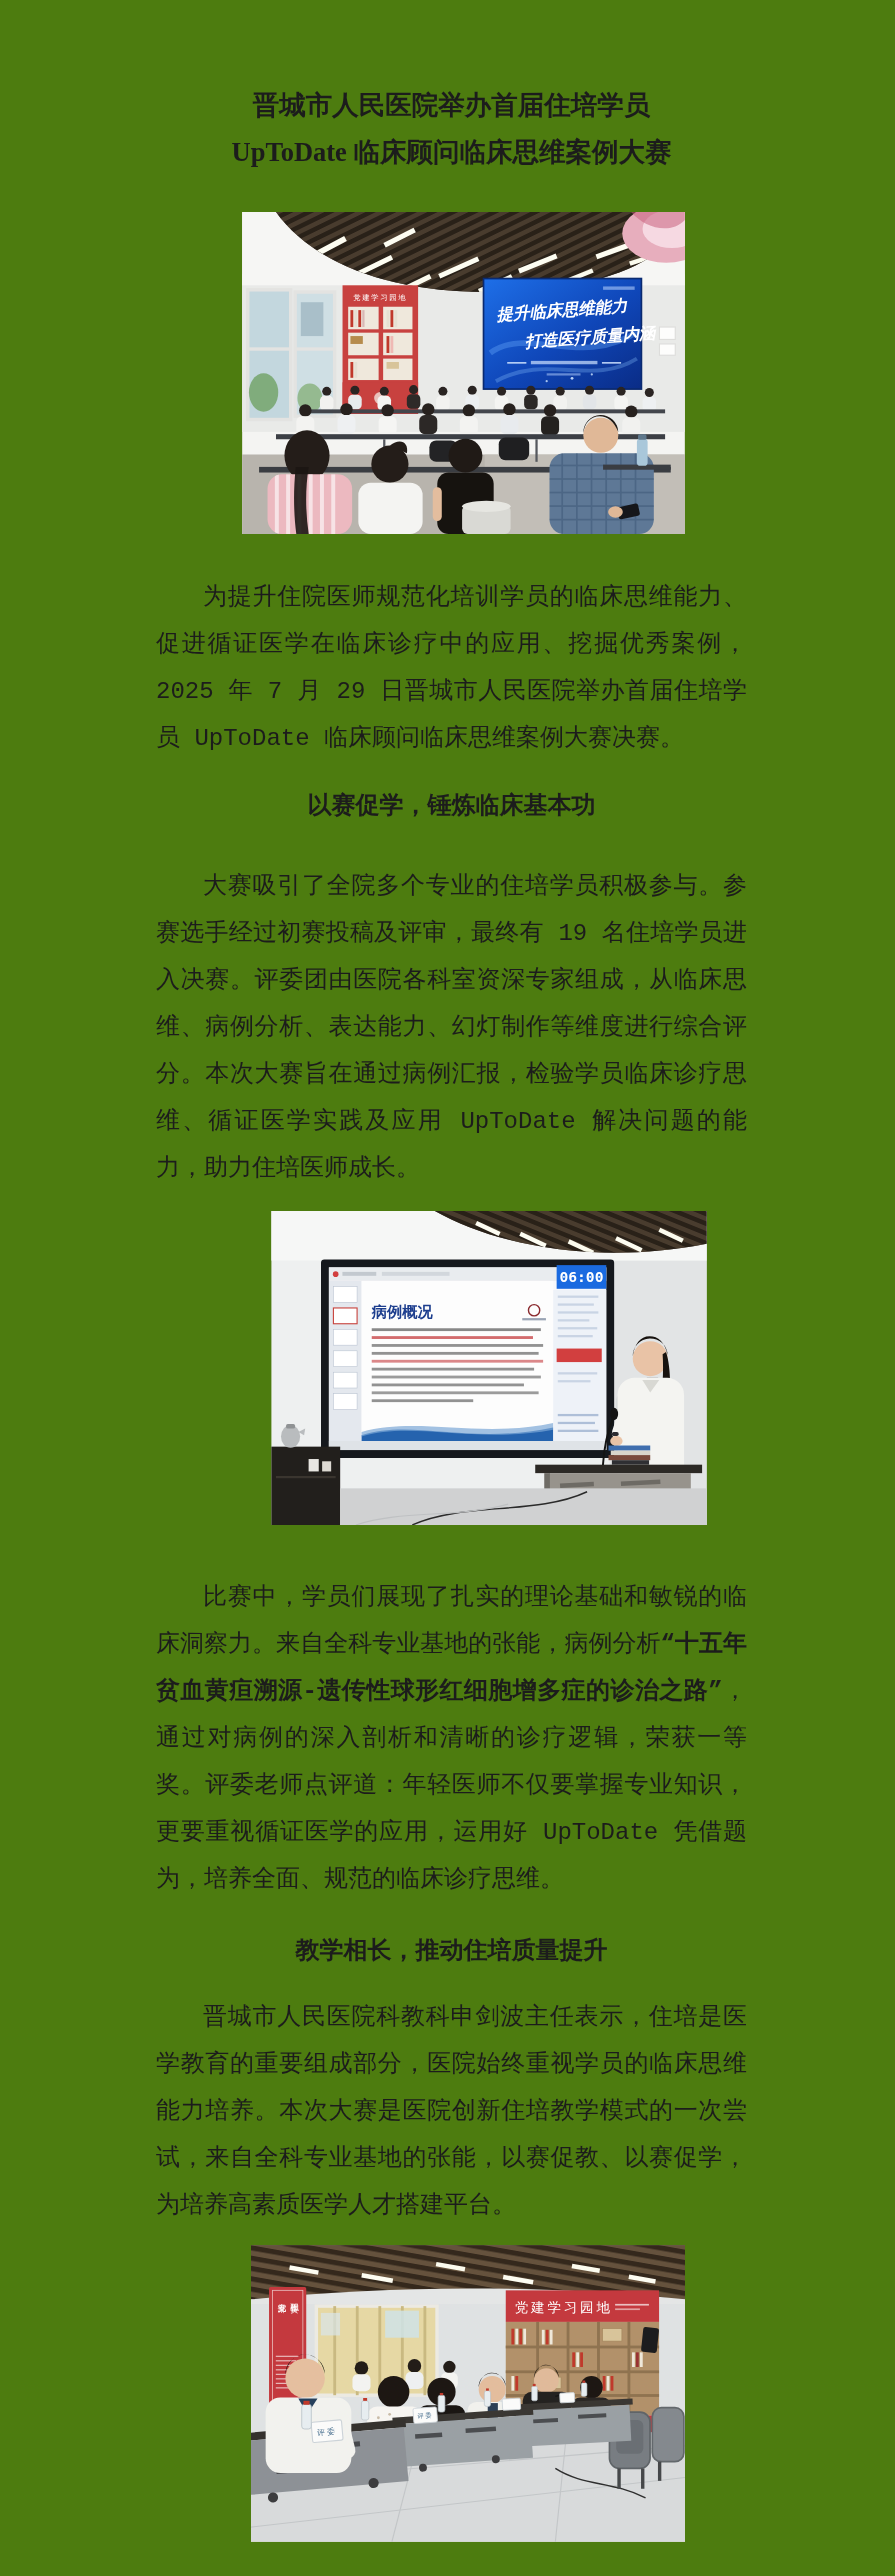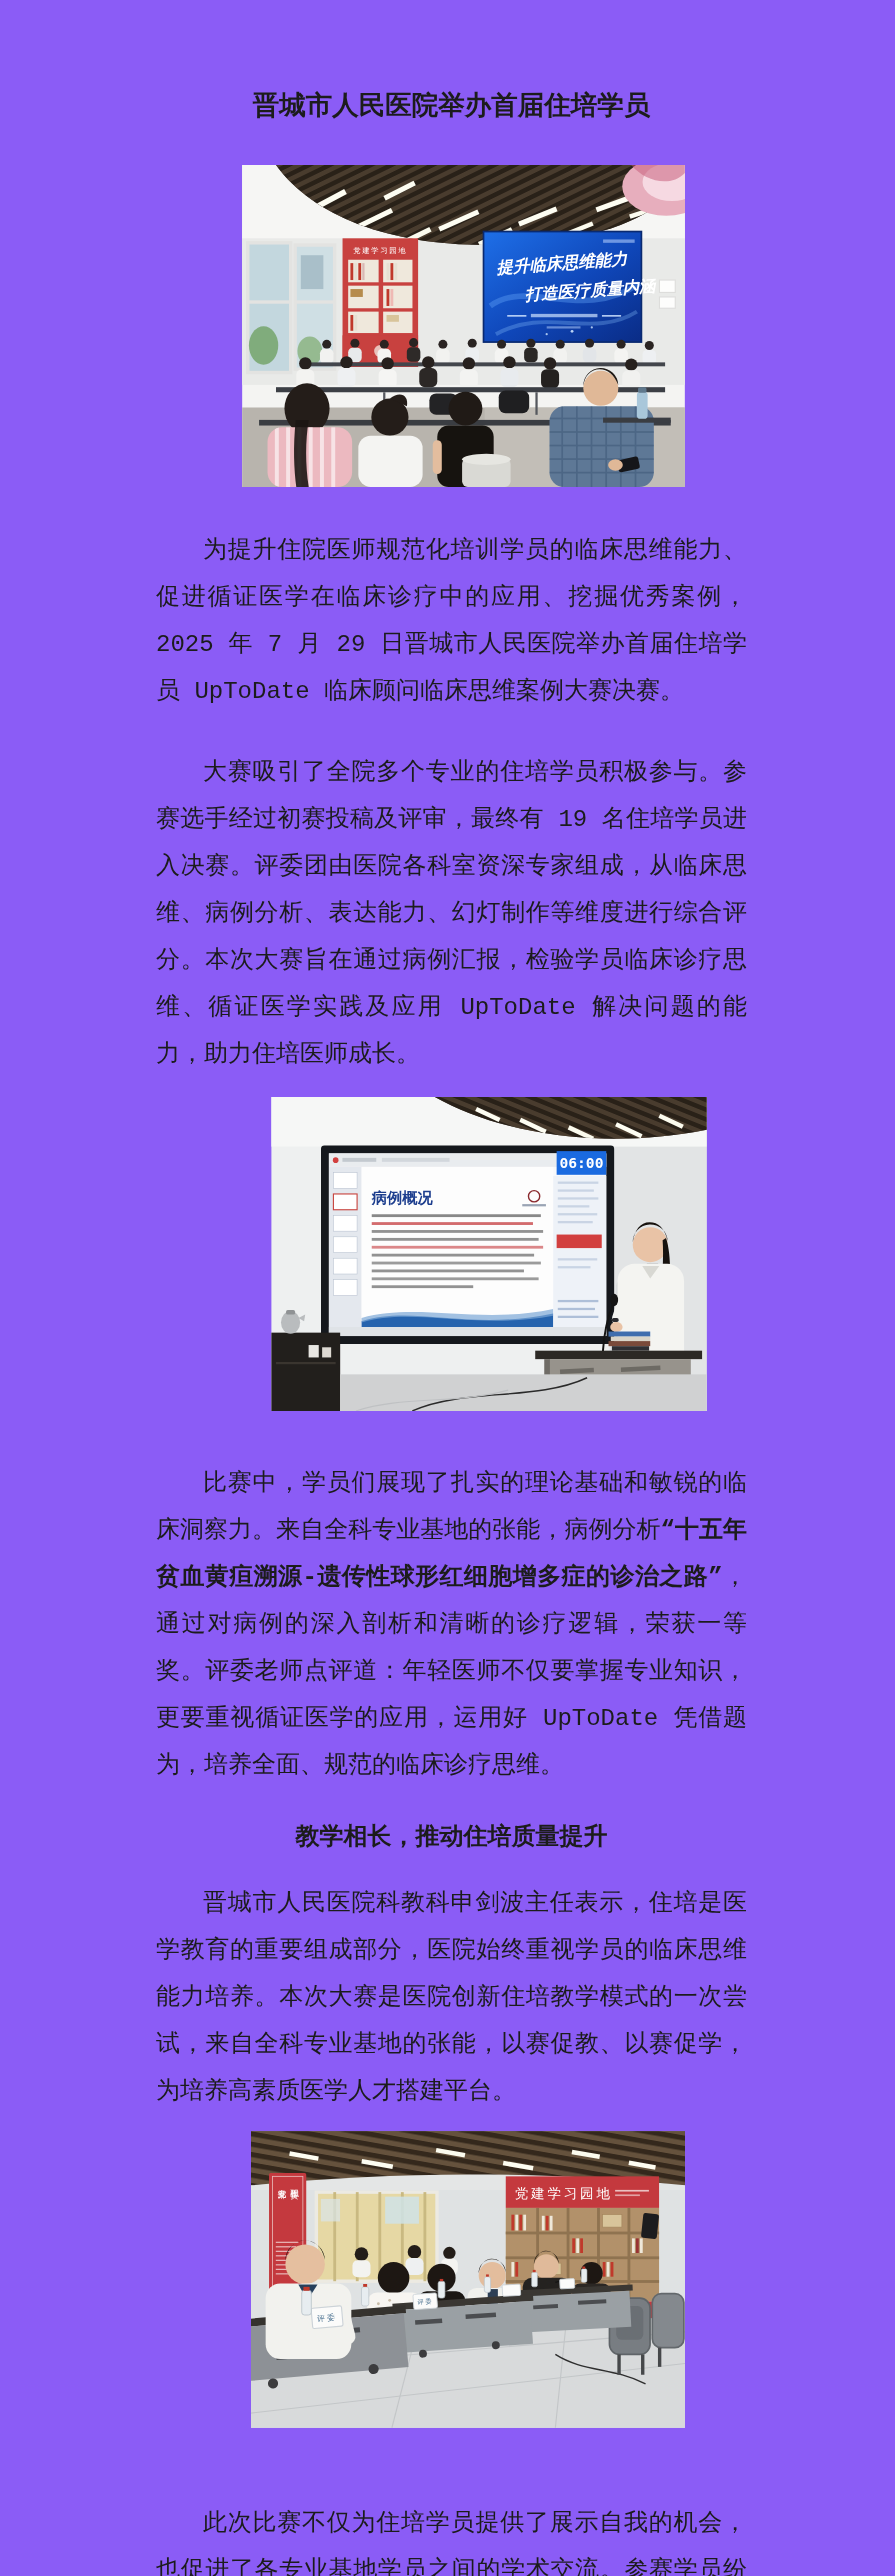--- a/index.html
+++ b/index.html
@@ -1,21 +1,21 @@
 <!DOCTYPE html>
 <html style="font-size:9px"><head>
 <meta charset="utf-8">
 <style>
   html,body{margin:0;padding:0;background:#ffffff;}
   body{
     width:895px;height:2576px;overflow:hidden;
     font-family:"Liberation Serif","DejaVu Serif",serif;
     color:#1c1c1c;
   }
-  .page{box-sizing:border-box;width:895px;height:2576px;padding:82px 148px 0 156px;background:#8b5cf6;}
+  .page{box-sizing:border-box;width:895px;height:2576px;padding:82px 148px 0 156px;background:#4d7c0f;}
   .title-line{font-size:26.5px;font-weight:bold;line-height:47px;text-align:center;margin:0;}
   .body-par{font-size:24px;line-height:47px;text-align:justify;text-indent:47px;margin:0;font-family:Liberation Mono, monospace;}
   .subhead{font-size:24px;font-weight:bold;line-height:47px;text-align:center;margin:0;}
   .bold-seg{font-weight:bold;}
   figure{margin:0;padding:16px;line-height:0;}
   .fig-1{margin:20px 0 0 70px;}
   .fig-2{margin:2.8px 0 0 99px;}
   .fig-3{margin:0 0 0 79px;}
   .m-p1{margin-top:24px;}
   .m-h1{margin-top:20px;}
@@ -25,20 +25,21 @@
   .m-p4{margin-top:20.3px;}
   .m-p5{margin-top:56px;}
   svg text{user-select:none;}
 </style>
 </head>
 <body>
 
 <div class="page">
 
   <p class="title-line">晋城市人民医院举办首届住培学员</p>
+  <p class="title-line">UpToDate 临床顾问临床思维案例大赛</p>
 
   <figure class="fig-1">
     <svg width="443" height="322" viewBox="0 0 785 571">
       <defs>
         <linearGradient id="scr1" x1="0" y1="0" x2="1" y2="1">
           <stop offset="0" stop-color="#1e6fe8"></stop>
             <stop offset="0.55" stop-color="#0f46b8"></stop>
             <stop offset="1" stop-color="#0a2c86"></stop>
         </linearGradient>
         <pattern id="slats1" width="16" height="16" patternUnits="userSpaceOnUse" patternTransform="rotate(64)">
@@ -290,20 +291,21 @@
         <g>
           <rect x="390" y="520" width="86" height="51" rx="10" fill="#d9d9d4"></rect>
           <ellipse cx="433" cy="522" rx="43" ry="10" fill="#e6e6e1"></ellipse>
         </g>
       </g>
     </svg>
   </figure>
 
   <p class="body-par m-p1">为提升住院医师规范化培训学员的临床思维能力、促进循证医学在临床诊疗中的应用、挖掘优秀案例，2025 年 7 月 29 日晋城市人民医院举办首届住培学员 UpToDate 临床顾问临床思维案例大赛决赛。</p>
 
+  <p class="subhead m-h1">以赛促学，锤炼临床基本功</p>
 
   <p class="body-par m-p2">大赛吸引了全院多个专业的住培学员积极参与。参赛选手经过初赛投稿及评审，最终有 19 名住培学员进入决赛。评委团由医院各科室资深专家组成，从临床思维、病例分析、表达能力、幻灯制作等维度进行综合评分。本次大赛旨在通过病例汇报，检验学员临床诊疗思维、循证医学实践及应用 UpToDate 解决问题的能力，助力住培医师成长。</p>
 
   <figure class="fig-2">
     <svg width="436" height="314" viewBox="0 0 772 557">
       <defs>
         <pattern id="slats2" width="16" height="16" patternUnits="userSpaceOnUse" patternTransform="rotate(112)">
           <rect width="8" height="16" fill="#261e16"></rect>
             <rect x="8" width="8" height="16" fill="#4c3e30"></rect>
         </pattern>

